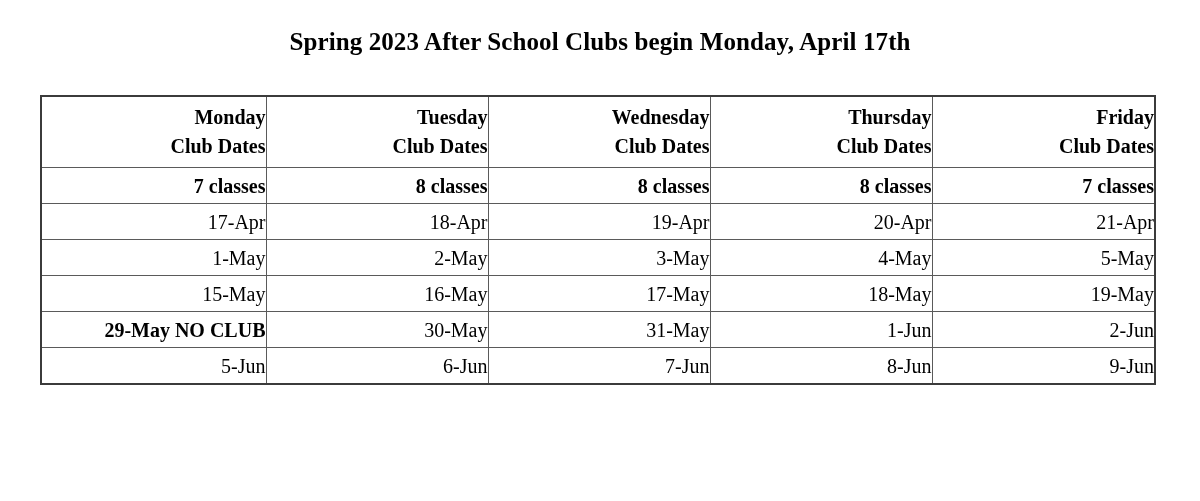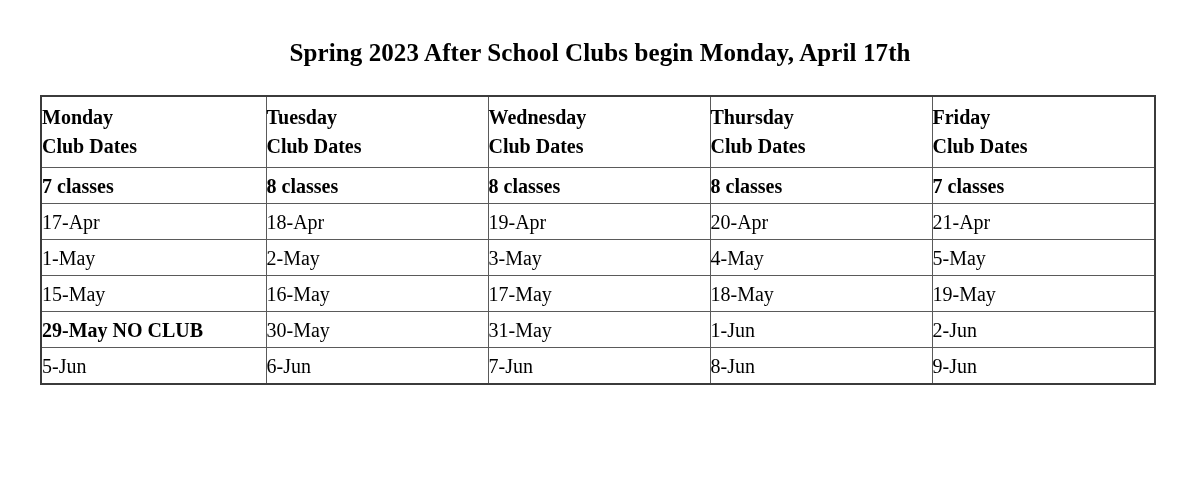--- a/index.html
+++ b/index.html
@@ -17,21 +17,21 @@
 
   .page {
     position: relative;
     width: 1200px;
     height: 501px;
     background: #ffffff;
   }
 
   .doc-title {
     position: absolute;
-    top: 39px;
+    top: 28px;
     left: 0;
     width: 1200px;
     text-align: center;
     font-size: 25px;
     font-weight: bold;
     letter-spacing: 0.1px;
     line-height: 1.15;
     white-space: nowrap;
   }
 
@@ -51,21 +51,21 @@
 
   table.club-table col.c-mon  { width: 225px; }
   table.club-table col.c-tue  { width: 222px; }
   table.club-table col.c-wed  { width: 222px; }
   table.club-table col.c-thu  { width: 222px; }
   table.club-table col.c-fri  { width: 223px; }
 
   table.club-table td,
   table.club-table th {
     border: 1px solid #5a5a5a;
-    text-align: left;
+    text-align: right;
     vertical-align: middle;
     padding: 0;
     font-size: 20px;
     line-height: 1.0;
     color: #000;
     background: #ffffff;
   }
 
   th.head-cell {
     height: 70px;

